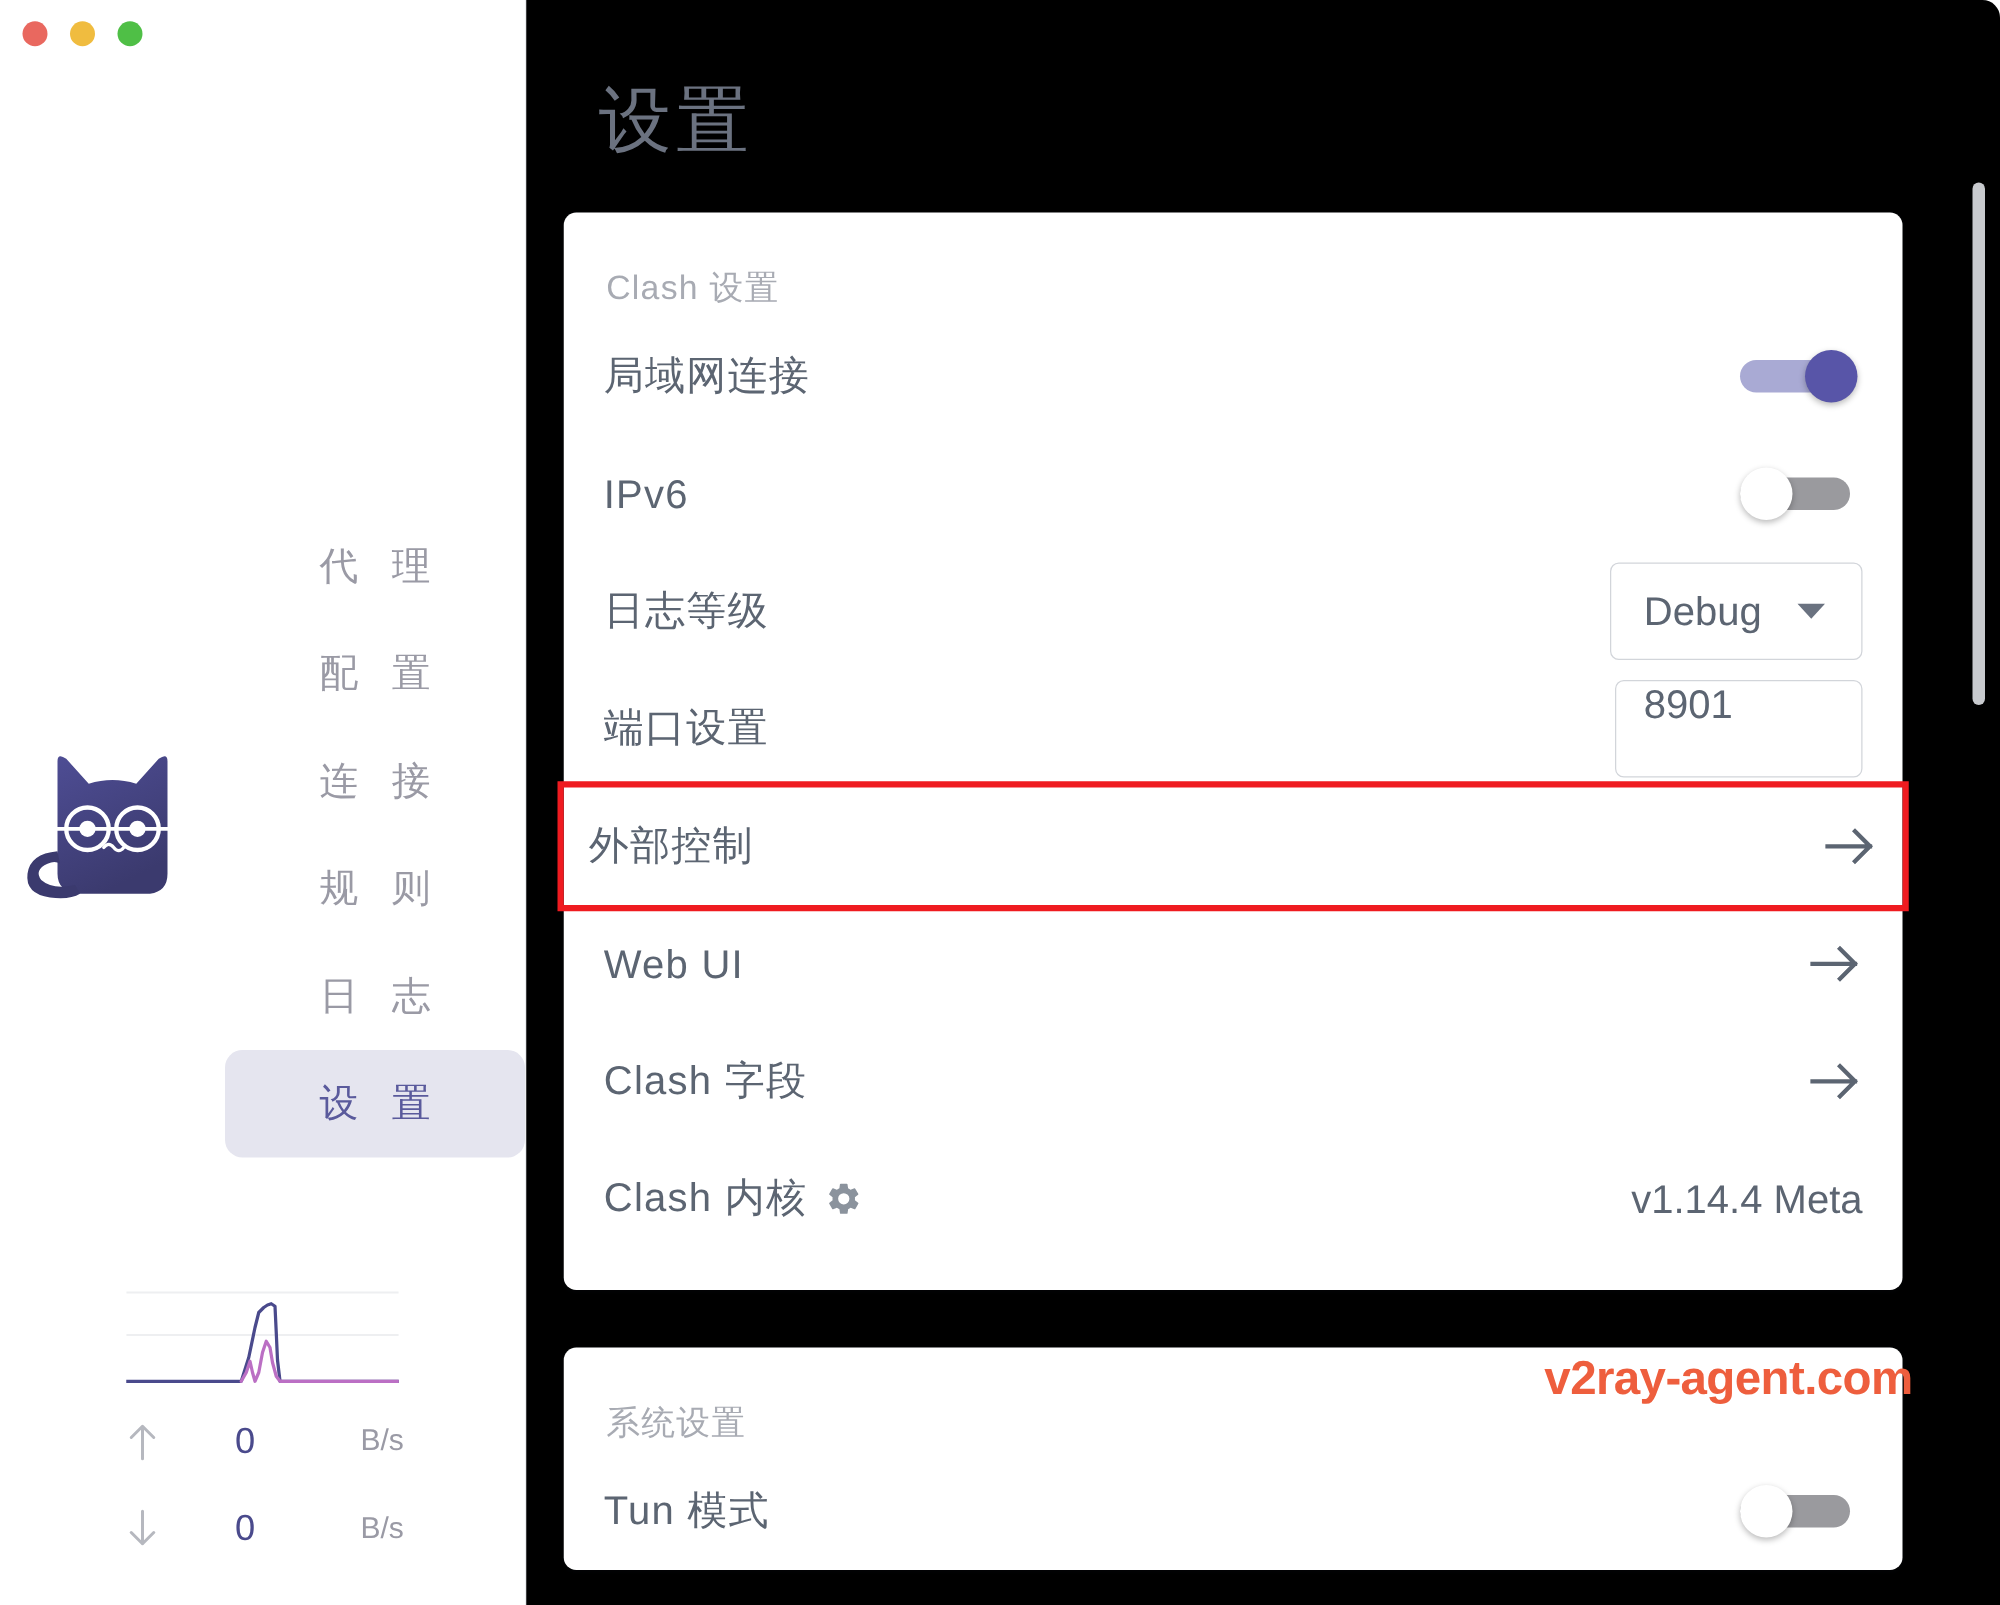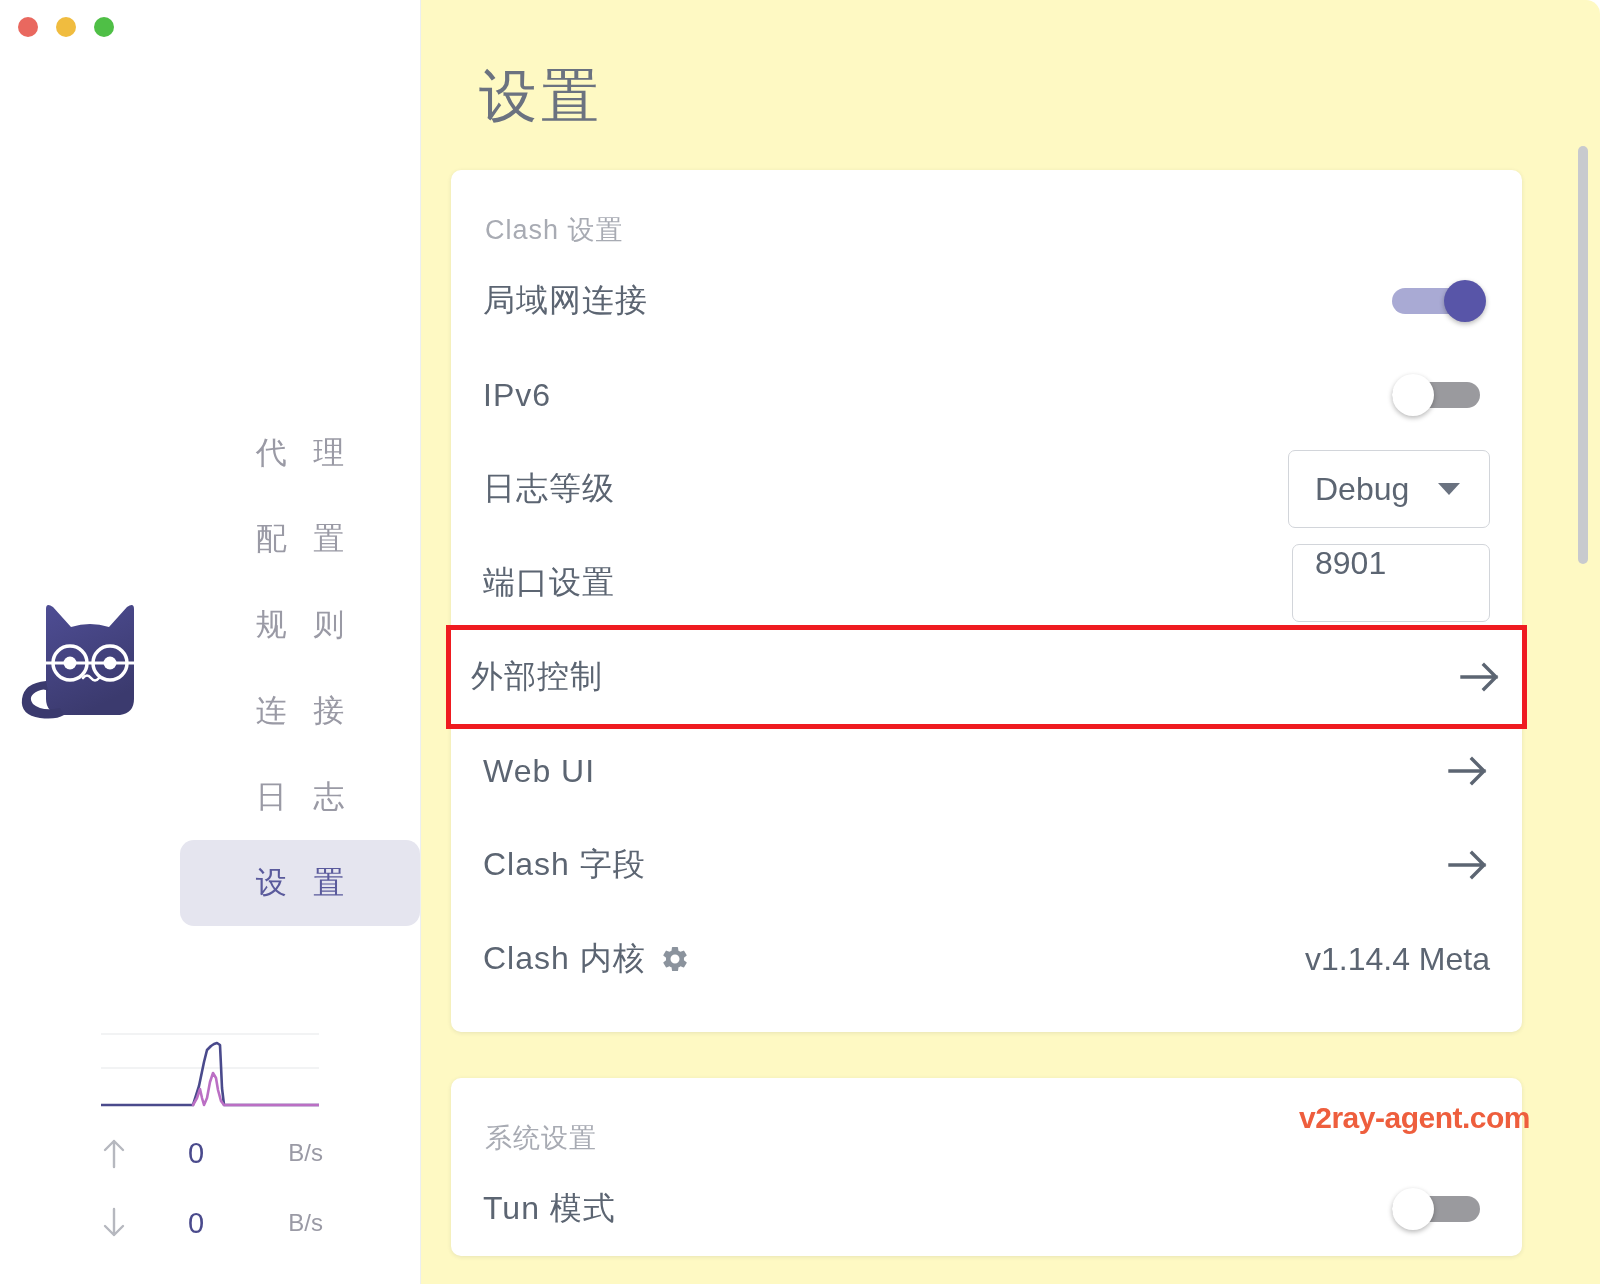--- a/index.html
+++ b/index.html
@@ -119,21 +119,21 @@
   .stat-unit {
     font-size: 24px;
     color: #9a9aa5;
     width: 62px;
     text-align: right;
   }
 
   
   .main {
     flex: 1;
-    background: #fef9c3;
+    background: #000000;
     position: relative;
     padding: 0;
     overflow: hidden;
   }
 
   .main-inner {
     padding: 48px 78px 0 30px;
   }
 
   .page-title {
@@ -261,27 +261,26 @@
     font-size: 32px;
     color: #5c6572;
     margin-left: 16px;
   }
 
   
   .watermark {
     position: absolute;
     right: 70px;
     top: 1082px;
-    font-size: 30px;
+    font-size: 38px;
     font-weight: bold;
     color: #ee5e3d;
     letter-spacing: -0.5px;
     z-index: 40;
     pointer-events: none;
-    margin-top: 19px;
   }
 
   
   .scrollbar {
     position: absolute;
     right: 12px;
     top: 146px;
     width: 10px;
     height: 418px;
     border-radius: 5px;
@@ -323,24 +322,24 @@
     </div>
 
     <div class="nav">
       <div class="nav-item">
         <span>代 理</span>
       </div>
       <div class="nav-item">
         <span>配 置</span>
       </div>
       <div class="nav-item">
+        <span>连 接</span>
+      </div>
+      <div class="nav-item">
         <span>规 则</span>
-      </div>
-      <div class="nav-item">
-        <span>连 接</span>
       </div>
       <div class="nav-item">
         <span>日 志</span>
       </div>
       <div class="nav-item active">
         <span>设 置</span>
       </div>
     </div>
 
     <div class="traffic-stats">

